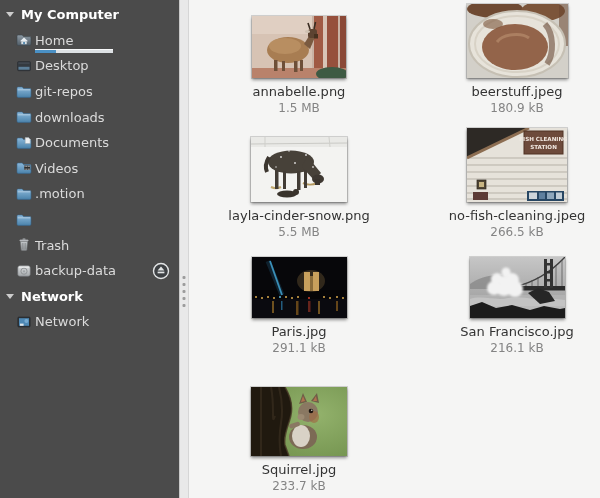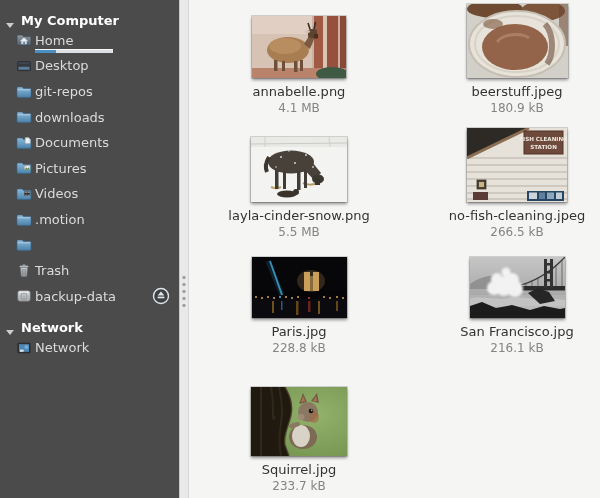--- a/index.html
+++ b/index.html
@@ -4,21 +4,21 @@
 <style>
   * { margin:0; padding:0; box-sizing:border-box; }
   html,body { width:600px; height:498px; }
   body { font-family:"DejaVu Sans","Liberation Sans",sans-serif; overflow:hidden; }
   #window { position:relative; width:600px; height:498px; background:#f5f5f4; overflow:hidden; }
 
   
   #sidebar { position:absolute; left:0; top:0; width:179px; height:498px;
              background:#4b4b4b; padding-top:2px; overflow:hidden; }
   .side-row { display:flex; align-items:center; height:25.6px; }
-  .side-row.header { padding-left:6px; color:#ffffff; font-weight:bold; font-size:13px;align-items:flex-end; }
+  .side-row.header { padding-left:6px; color:#ffffff; font-weight:bold; font-size:13px; }
   .side-row.item { padding-left:16px; color:#dbdbdb; font-size:13px; }
   .tri { width:0; height:0; border-left:4.5px solid transparent; border-right:4.5px solid transparent;
          border-top:5.5px solid #cccccc; margin-right:7px; flex:0 0 auto; }
   .sicon { width:16px; height:16px; flex:0 0 auto; margin-right:3px; }
   .ilabel { position:relative; white-space:nowrap; line-height:15px; }
   .ubar { position:absolute; left:0; top:calc(100% + 1px); height:4px; display:block;
           background:#dde1e4; border-top:1px solid #f7f8f9; }
   .ufill { display:block; height:100%; background:#4a90c4; }
   .eject { margin-left:auto; margin-right:9px; width:18px; height:18px; flex:0 0 auto; }
 
@@ -179,26 +179,20 @@
       <span class="ilabel">downloads</span>
     </div>
 
     <div class="side-row item">
       <svg class="sicon">
           <use href="#i-docs"></use>
         </svg>
       <span class="ilabel">Documents</span>
     </div>
 
-    <div class="side-row item">
-      <svg class="sicon">
-          <use href="#i-pics"></use>
-        </svg>
-      <span class="ilabel">Pictures</span>
-    </div>
 
     <div class="side-row item">
       <svg class="sicon">
           <use href="#i-vids"></use>
         </svg>
       <span class="ilabel">Videos</span>
     </div>
 
     <div class="side-row item">
       <svg class="sicon">
@@ -277,21 +271,21 @@
           <rect x="42" y="45" width="3.5" height="11" fill="#6e4f38"></rect>
             <rect x="48" y="44" width="3" height="11" fill="#6e4f38"></rect>
           <path d="M52 28 L59 17 L63 21 L58 33 Z" fill="#7a5a40"></path>
           <rect x="56" y="13" width="9" height="9" rx="2.5" fill="#5d4331"></rect>
           <rect x="62" y="18" width="4" height="4.5" fill="#46311f"></rect>
           <path d="M58 13 l-2 -6 M62 13 l1.5 -7" stroke="#3a2d22" stroke-width="1.6" fill="none"></path>
           <ellipse cx="55.5" cy="15.5" rx="2.6" ry="1.5" fill="#cfc2b2"></ellipse>
         </svg>
       </div>
       <div class="fname">annabelle.png</div>
-      <div class="fsize">4.1 MB</div>
+      <div class="fsize">1.5 MB</div>
     </div>
 
     <div class="cell" style="left:218px;top:0">
       <div class="thumbbox" style="height:78px">
         <svg class="thumb" width="101" height="74" viewBox="0 0 101 74">
           <rect width="101" height="74" fill="#d3d0c9"></rect>
           <ellipse cx="28" cy="5" rx="28" ry="9" fill="#6f4a32"></ellipse>
             <ellipse cx="76" cy="7" rx="22" ry="10" fill="#7c553a"></ellipse>
           <rect x="92" width="9" height="42" fill="#6a452f" opacity=".55"></rect>
           <ellipse cx="50" cy="40" rx="48" ry="33" fill="#e7e3da"></ellipse>
@@ -405,21 +399,21 @@
             <rect x="20" y="44" width="2" height="12" fill="#9a6f26"></rect>
               <rect x="44" y="44" width="2.5" height="14" fill="#8a5f1e"></rect>
             <rect x="56" y="44" width="2.5" height="11" fill="#8e2f22"></rect>
               <rect x="66" y="44" width="2" height="13" fill="#9a6f26"></rect>
             <rect x="29" y="44" width="1.5" height="9" fill="#2e7fae"></rect>
               <rect x="84" y="44" width="2" height="10" fill="#8a5f1e"></rect>
           </g>
         </svg>
       </div>
       <div class="fname">Paris.jpg</div>
-      <div class="fsize">228.8 kB</div>
+      <div class="fsize">291.1 kB</div>
     </div>
 
     <div class="cell" style="left:218px;top:246px">
       <div class="thumbbox" style="height:72px">
         <svg class="thumb" width="95" height="61" viewBox="0 0 95 61">
           <rect width="95" height="61" fill="url(#gSky)"></rect>
           <path d="M0 27c10-7 24-11 36-8l10 4v9H0z" fill="#8e8e8e" opacity=".9"></path>
           <rect y="38" width="95" height="11" fill="#b2b2b2"></rect>
           <path d="M95 0C80 16 62 26 44 30" stroke="#3e3e3e" stroke-width="1.4" fill="none"></path>
           <g stroke="#4a4a4a" stroke-width=".7">

